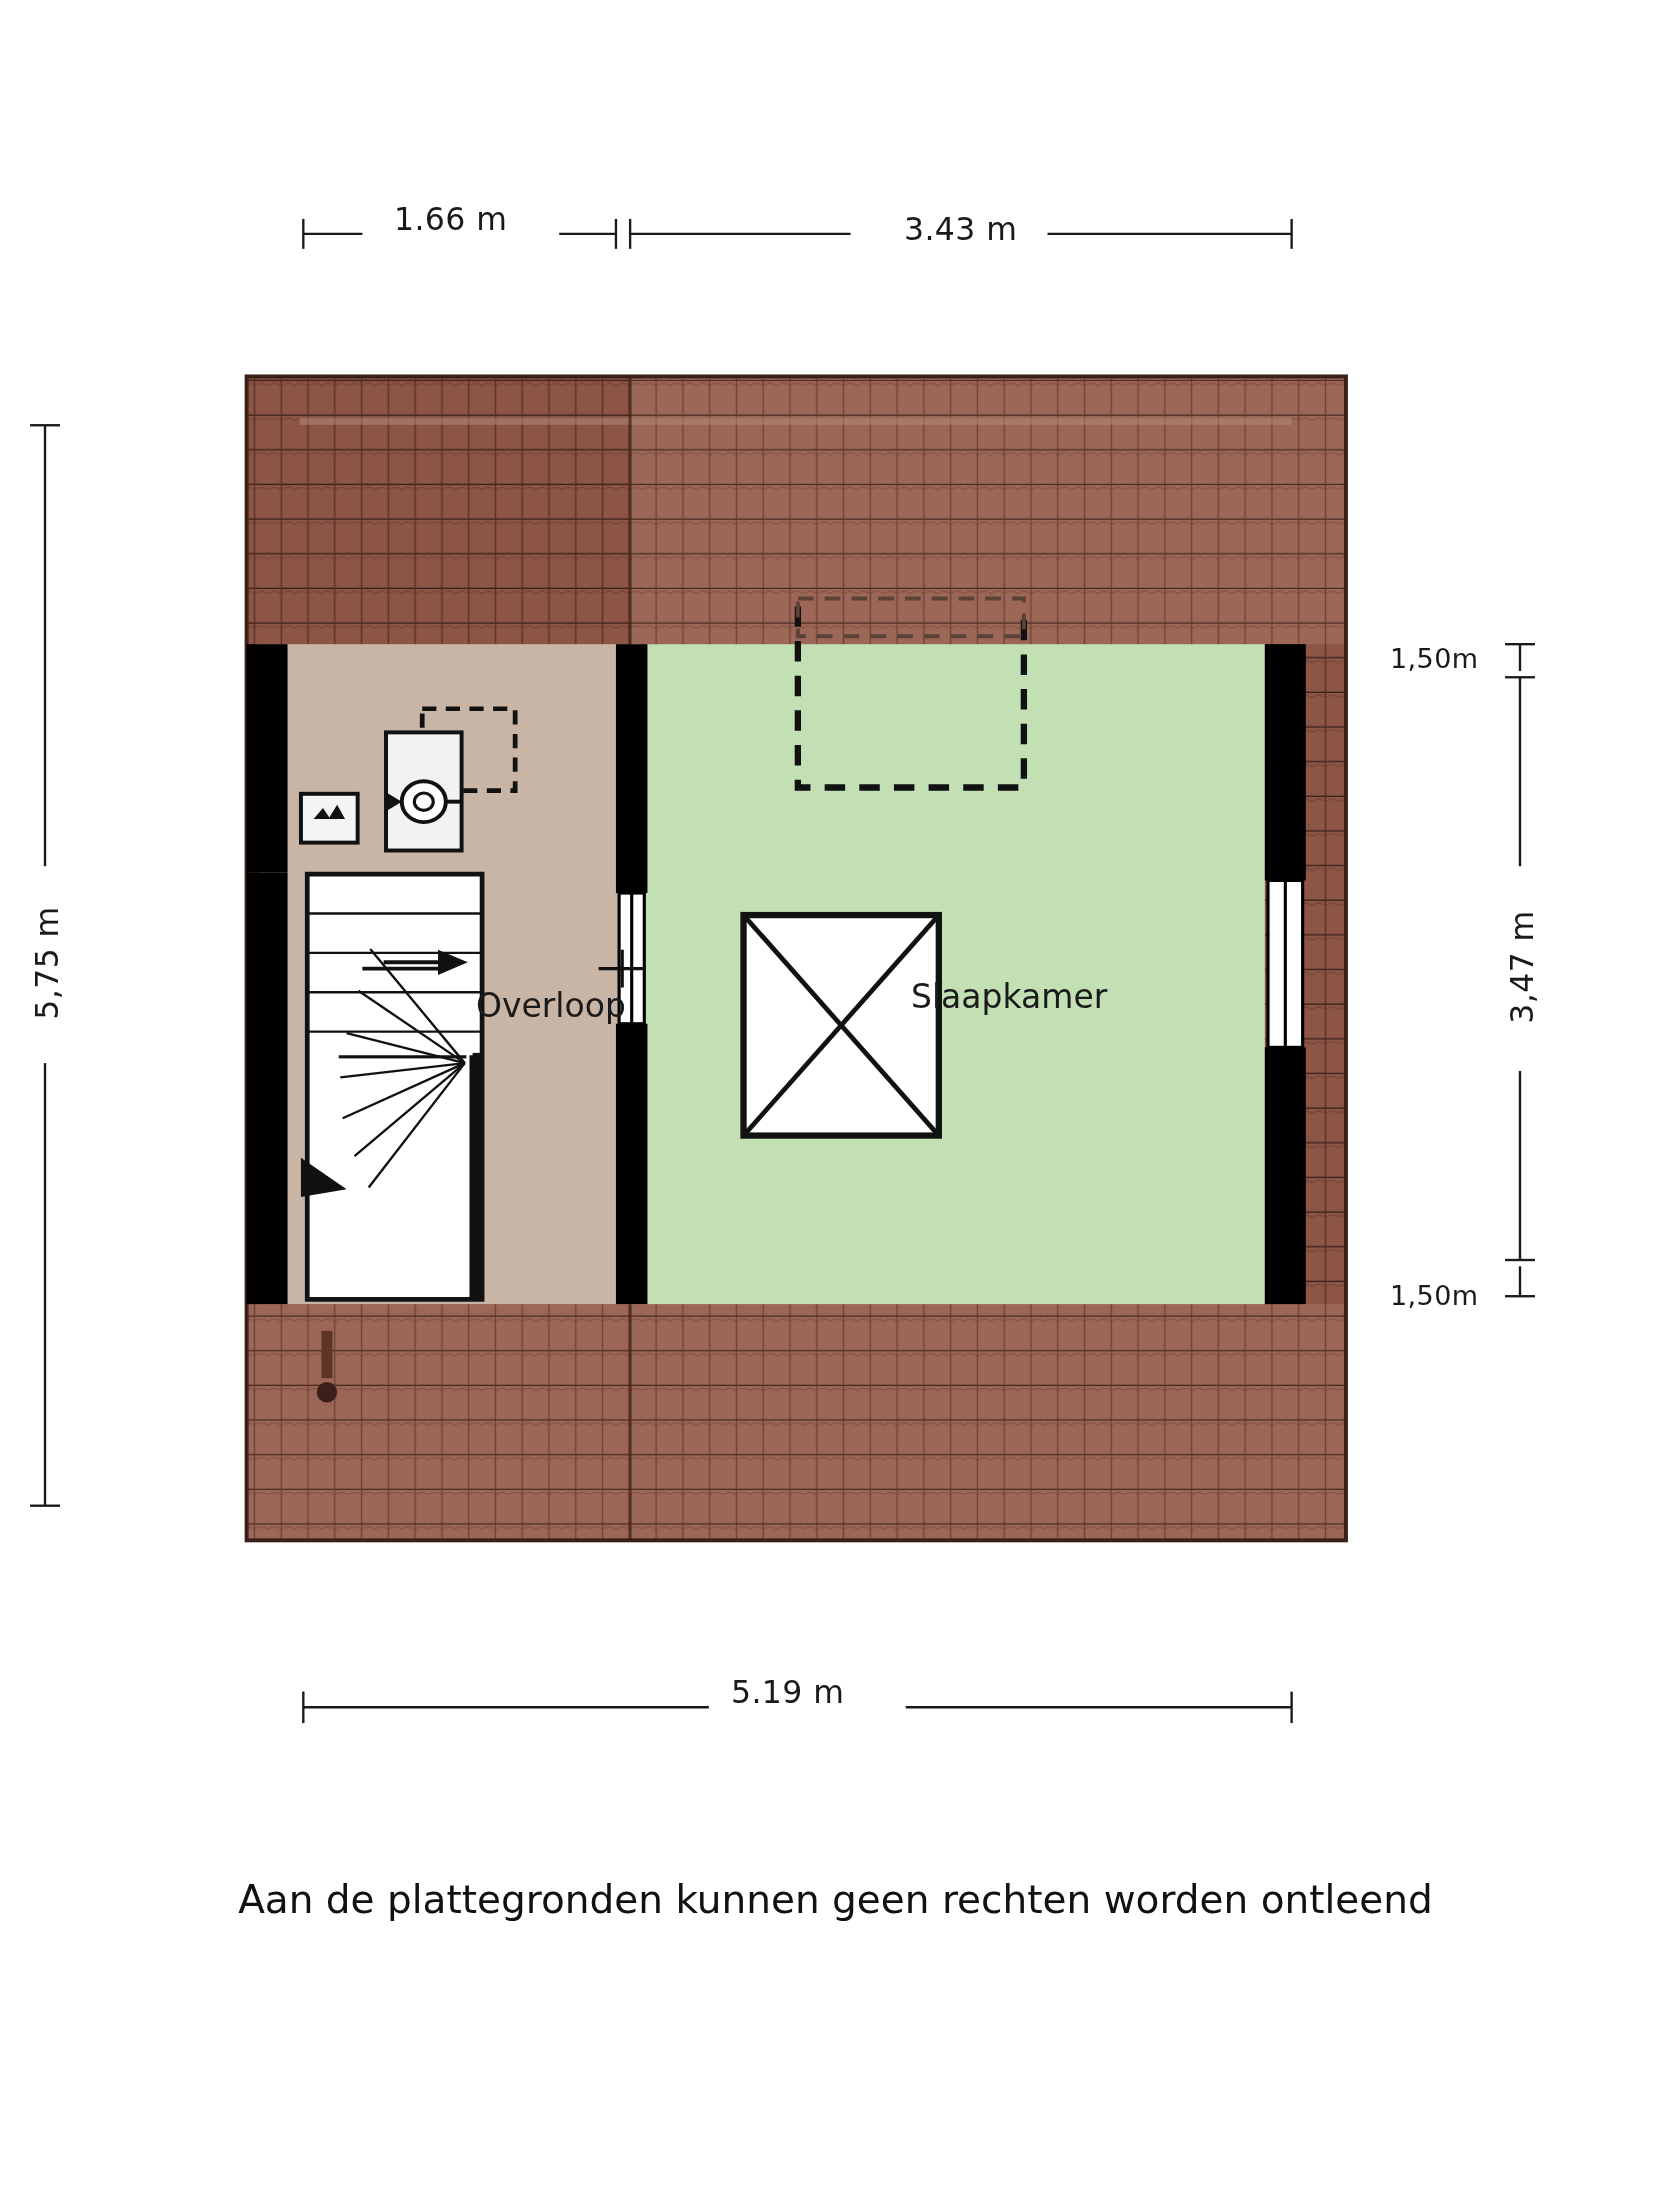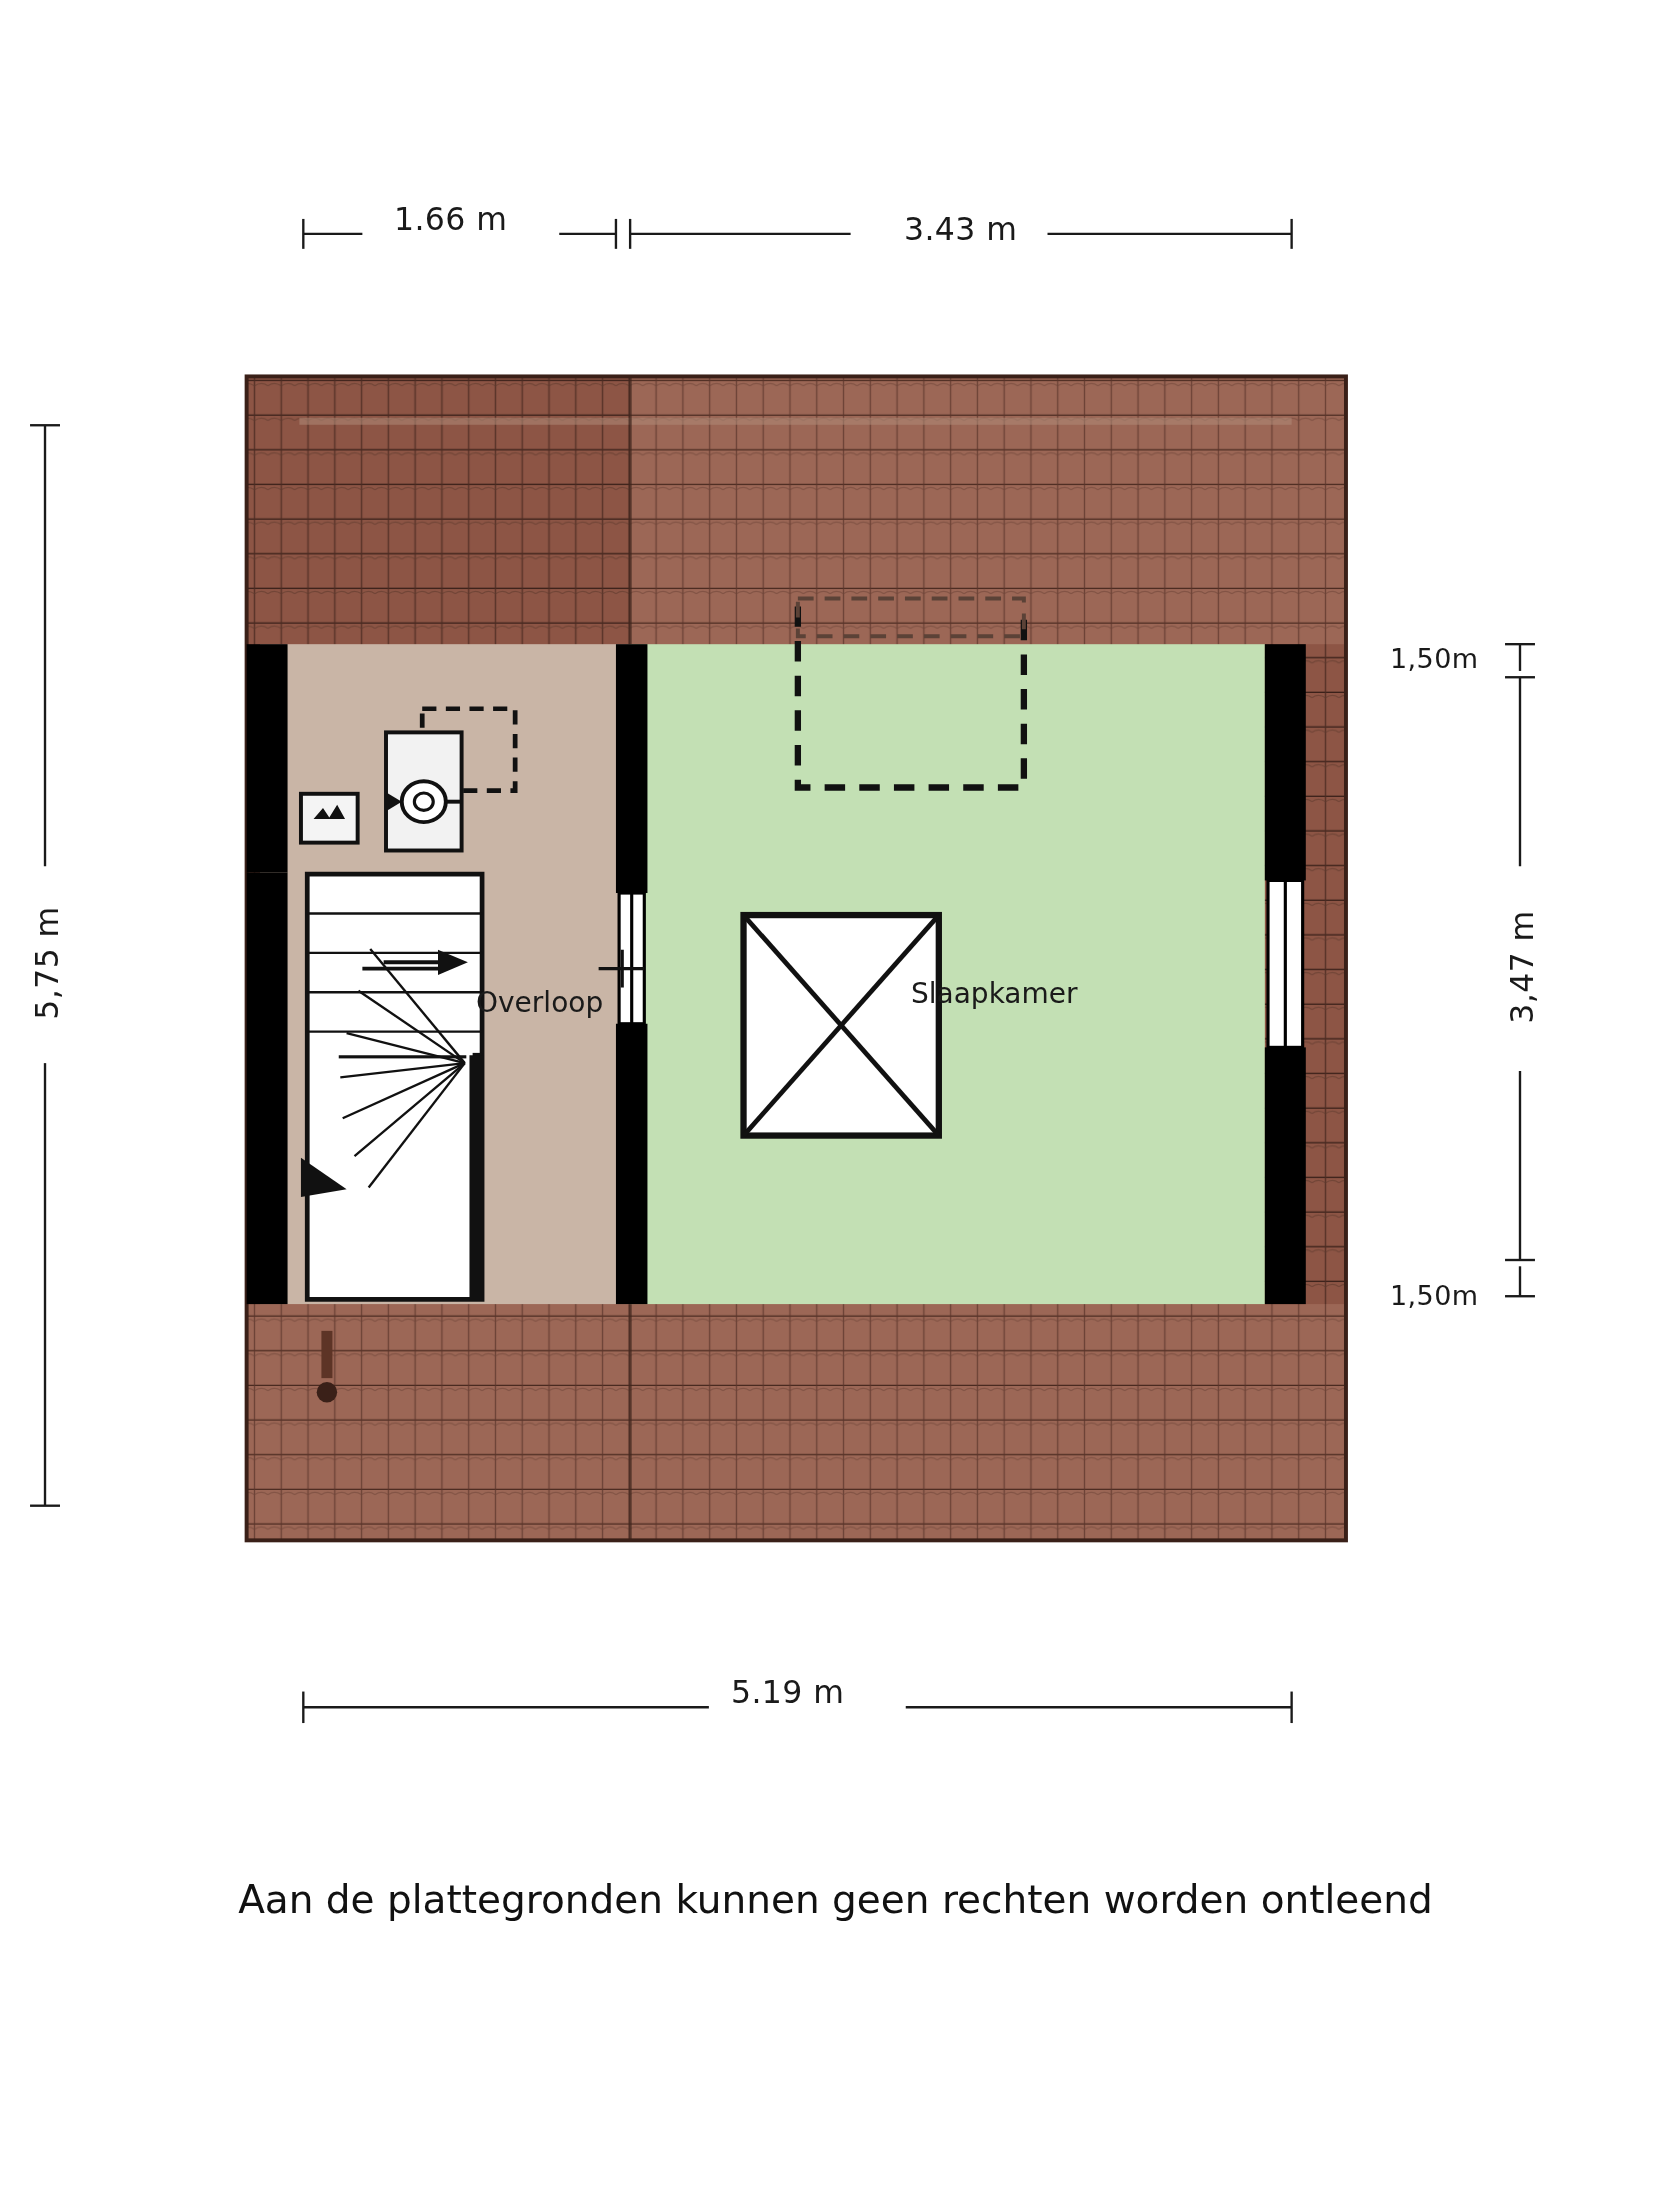--- a/index.html
+++ b/index.html
@@ -55,21 +55,21 @@
   }
   .footer .line2 {
     font-size: 39px;
     line-height: 52px;
     white-space: nowrap;
   }
 
   
   .room-label {
     position: absolute;
-    font-size: 28px;
+    font-size: 33px;
     color: #1a1a1a;
     white-space: nowrap;
   }
 
   svg.plan {
     position: absolute;
     left: 0;
     top: 0;
   }
 </style>

